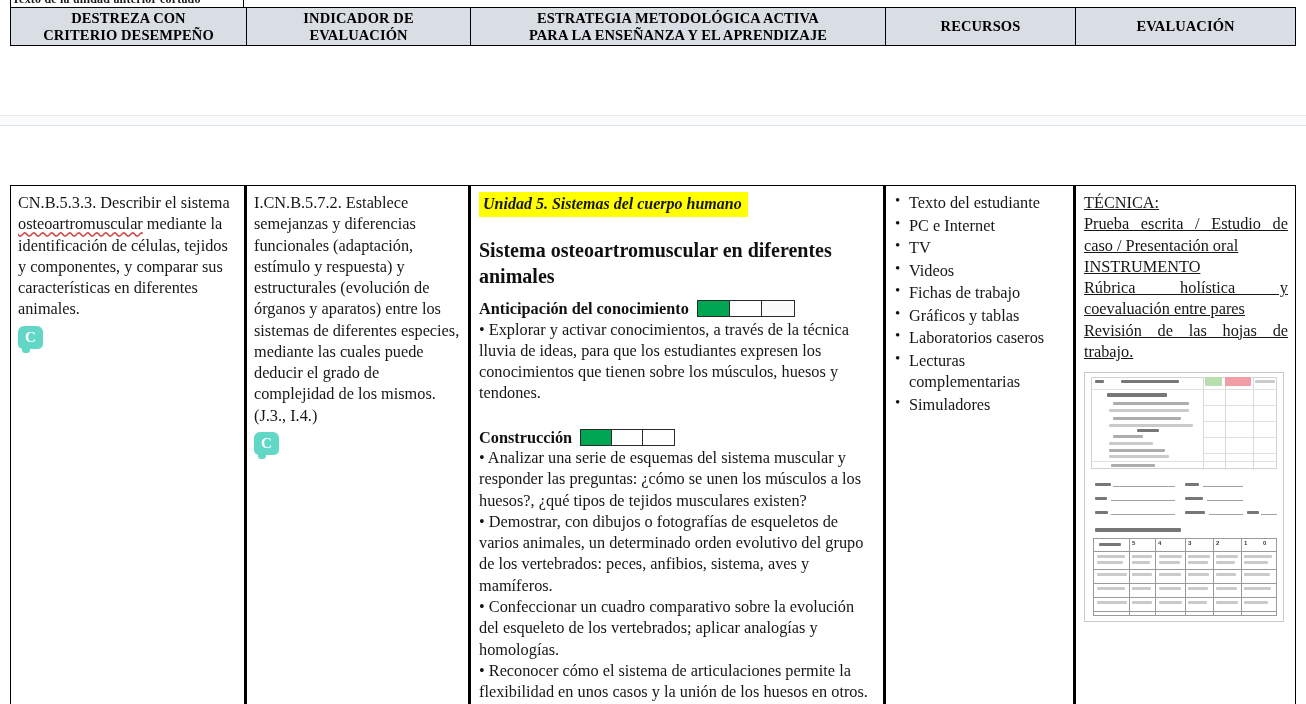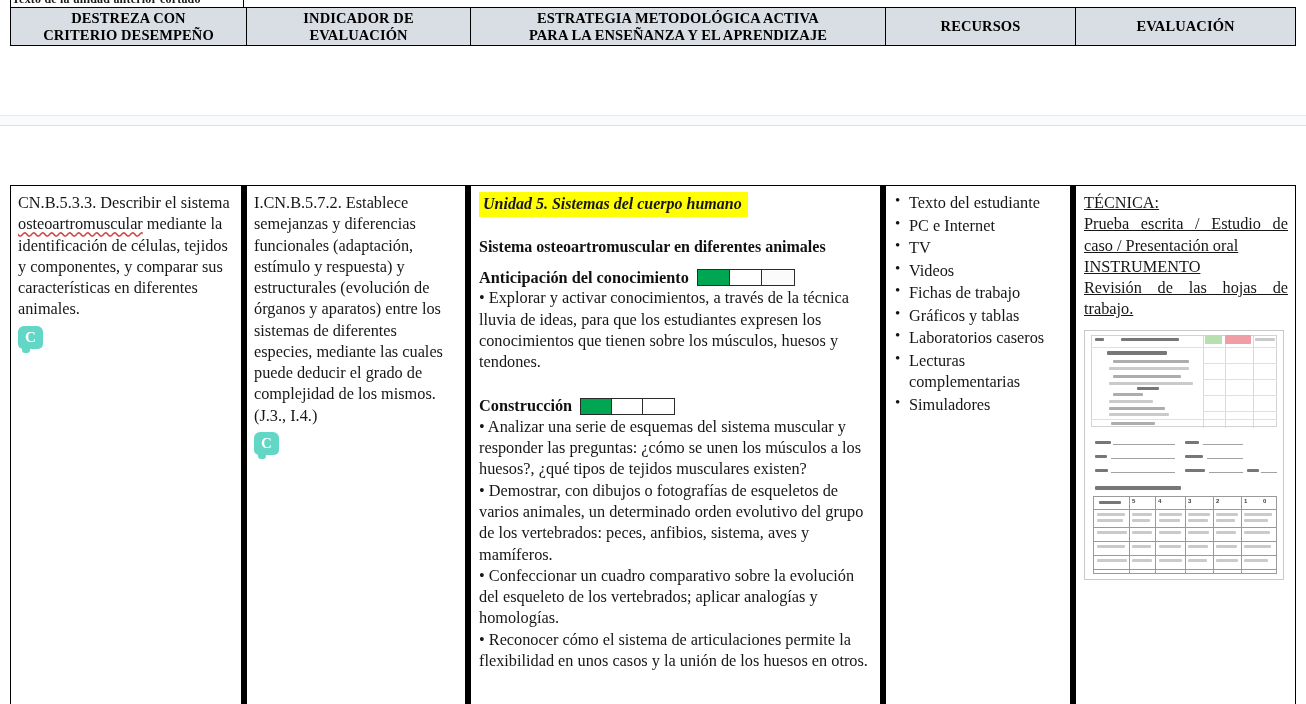--- a/index.html
+++ b/index.html
@@ -66,21 +66,21 @@
   .body-table {
     position:absolute; left:10px; top:185px;
     width:1286px; height:519px;
     display:flex;
     border-left:1px solid #000;
     border-top:1px solid #000;
     border-right:1px solid #000;
     background:#fff;
   }
   .bcell {
-    border-right:6px solid #000000;
+    border-right:3px solid #000000;
     padding:6px 6px 0 7px;
     background:#fff;
     position:relative;
     overflow:hidden;
   }
   .bcell:last-child { border-right:none; }
   .bc1 { width:236px; }
   .bc2 { width:224px; }
   .bc3 { width:415px; padding-left:8px; padding-right:7px; }
   .bc4 { width:190px; padding-left:9px;font-family:Liberation Serif, serif; }
@@ -121,21 +121,21 @@
     display:inline-block;
     background:#ffff00;
     font-weight:bold; font-style:italic;
     font-size:16px; line-height:1.25;
     padding:2px 6px 3px 4px;
     color:#161616;
     white-space:nowrap;
     margin-bottom:2px;
   }
   .sub-bold {
-    font-weight:bold; font-size:16px; line-height:1.3;
+    font-weight:bold; font-size:20px; line-height:1.3;
     margin-top:18px; color:#101010;
   }
   .phase-row {
     display:flex; align-items:center; gap:8px;
     margin-top:10px;
   }
   .phase-label {
     font-weight:bold; font-size:16.3px; color:#101010; line-height:1.2;
   }
   .prog {
@@ -297,20 +297,21 @@
         <li>Laboratorios caseros</li>
         <li>Lecturas complementarias</li>
         <li>Simuladores</li>
       </ul>
     </div>
 
     <div class="bcell bc5">
       <div class="eval-line">TÉCNICA:</div>
       <div class="eval-line just">Prueba escrita / Estudio de caso / Presentación oral</div>
       <div class="eval-line">INSTRUMENTO</div>
+      <div class="eval-line just">Rúbrica holística y coevaluación entre pares</div>
       <div class="eval-line just">Revisión de las hojas de trabajo.</div>
 
       <div class="thumb">
 
         <div class="frame"></div>
         <div class="vline" style="left:118px; top:4px; height:93px;"></div>
         <div class="vline" style="left:140px; top:4px; height:93px;"></div>
         <div class="vline" style="left:168px; top:4px; height:93px;"></div>
         <div class="hline" style="left:6px; top:16px; width:186px;"></div>
         <div class="hline" style="left:118px; top:32px; width:74px;"></div>

